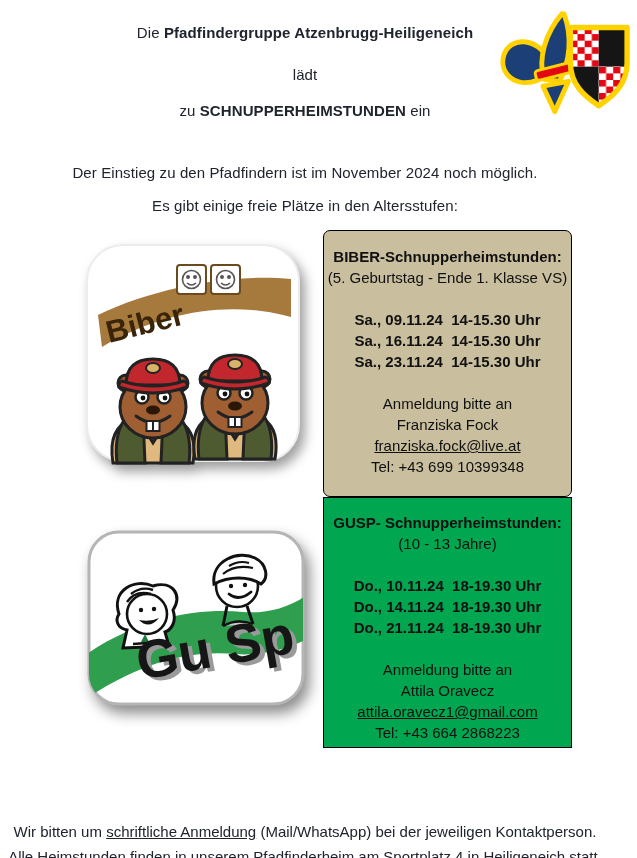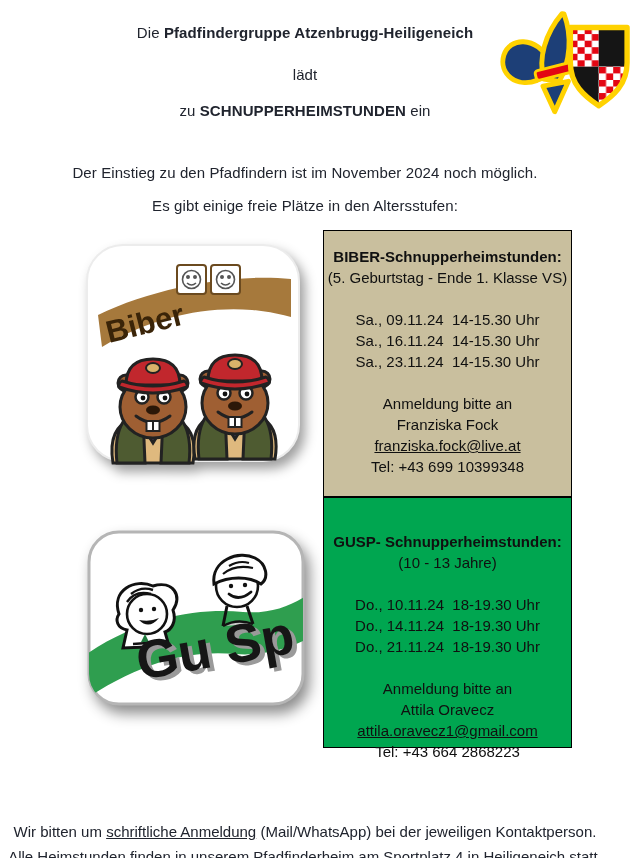--- a/index.html
+++ b/index.html
@@ -8,27 +8,27 @@
     font-family:"Liberation Sans",sans-serif;color:#20242e;overflow:hidden;
   }
   .centered{position:absolute;left:0;width:610px;text-align:center;margin:0;}
   .hline{font-size:15px;letter-spacing:.1px;}
   .hline b{font-weight:bold;}
   
   .info-box{
     position:absolute;left:323px;width:247px;border:1px solid #000;
     text-align:center;font-size:15px;color:#101010;line-height:21px;
   }
-  .box-biber{top:230px;height:265px;background:#c9bf9e;padding-top:0;}
+  .box-biber{top:230px;height:265px;background:#c9bf9e;padding-top:0;border-radius:7px;}
   .box-gusp{top:497px;height:249px;background:#00a650;}
   .box-inner{padding-top:15px;}
-  .box-gusp .box-inner{padding-top:33px;}
+  .box-gusp .box-inner{padding-top:14px;}
   .bx-title{font-weight:bold;}
   .spacer{height:21px;}
-  .date{font-weight:normal;white-space:pre-wrap;}
+  .date{font-weight:bold;white-space:pre-wrap;}
   .email{color:#101010;text-decoration:underline;cursor:pointer;}
   
   .biber-img{position:absolute;left:85px;top:243px;filter:drop-shadow(5px 7px 6px rgba(0,0,0,.38));}
   .gusp-img{position:absolute;left:85px;top:528px;filter:drop-shadow(5px 8px 7px rgba(0,0,0,.45));}
   .logo{position:absolute;left:494px;top:8px;}
   .footer{line-height:25px;font-size:15px;}
   .ul{text-decoration:underline;}
 </style>
 </head>
 <body>

